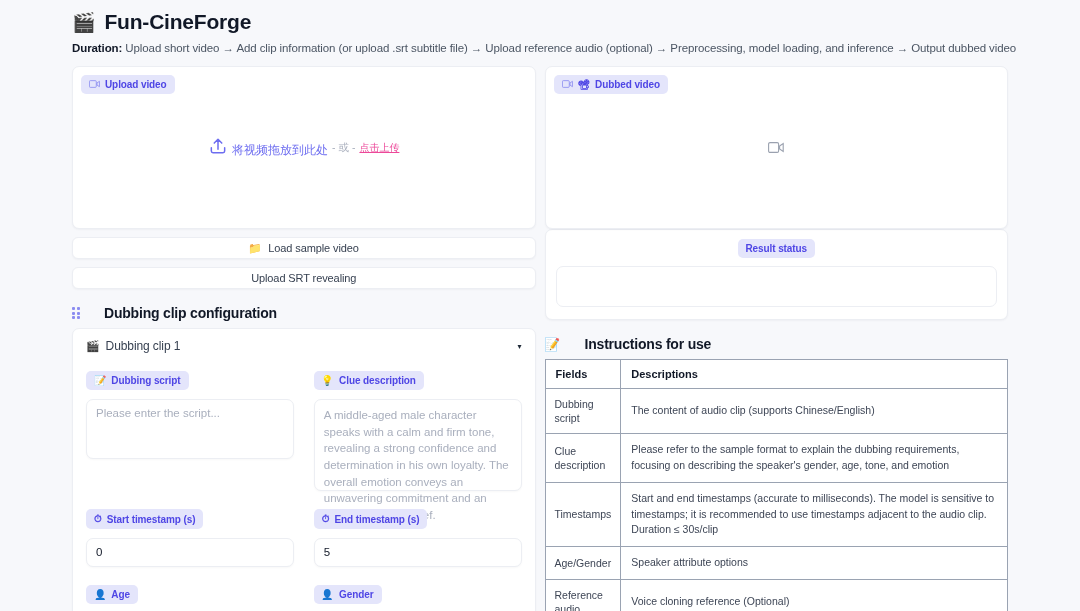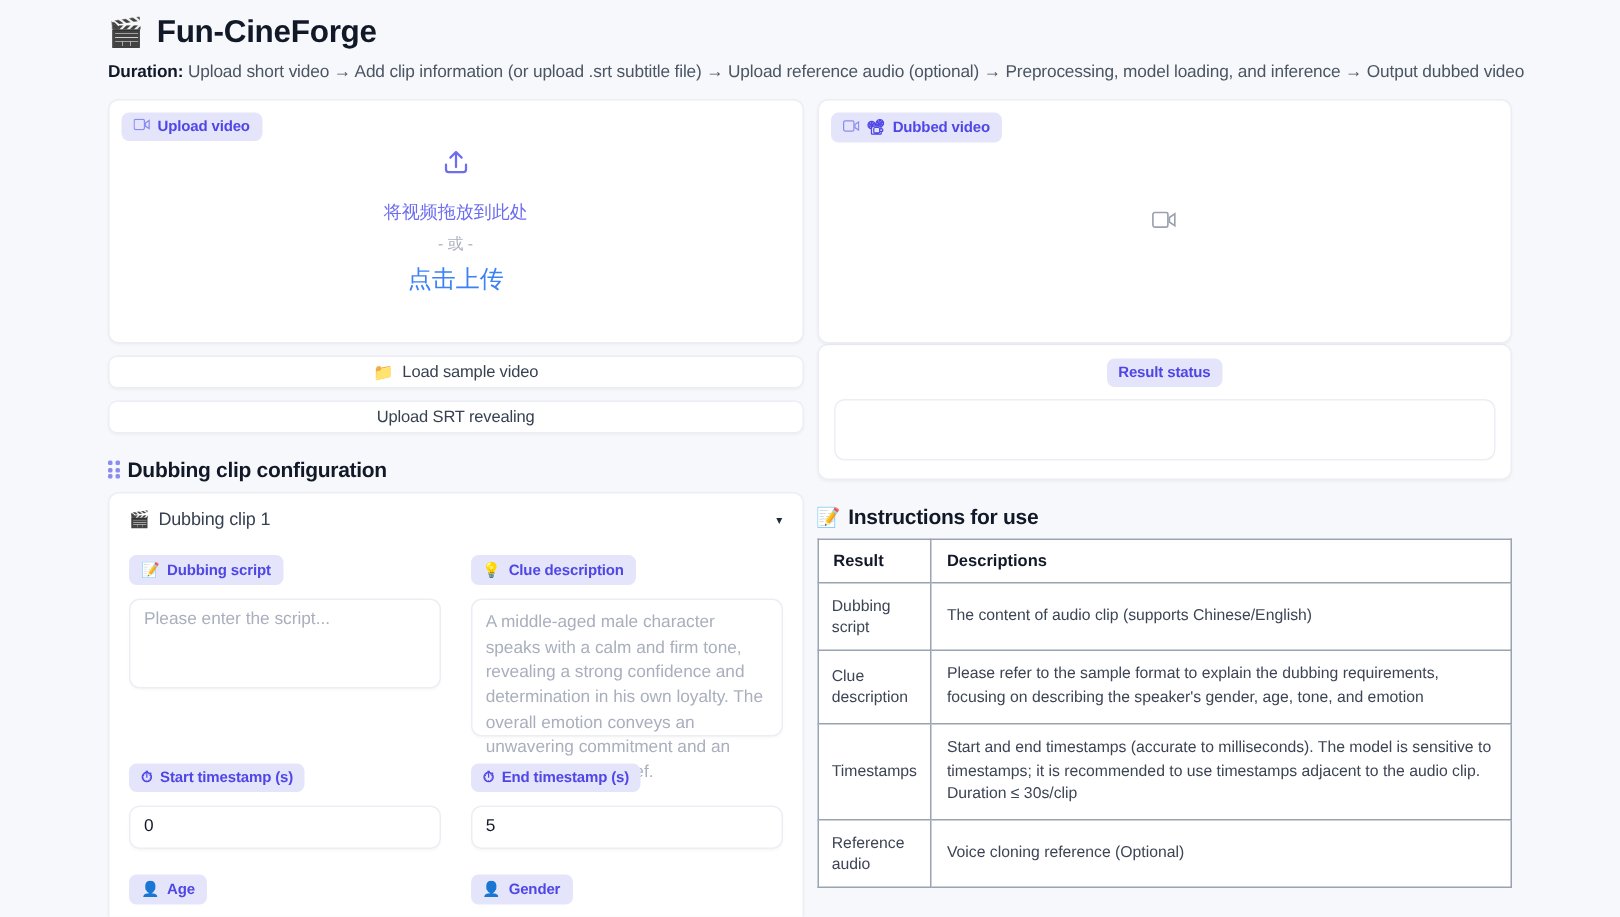--- a/index.html
+++ b/index.html
@@ -51,27 +51,27 @@
   }
   .badge .gi { color: #8b8cf0; font-size: 10px; }
 
   
   .videobox {
     height: 163px; position: relative; padding: 8px;
   }
   .videobox .badge { position: absolute; left: 8px; top: 8px; }
   .dropzone {
     position: absolute; left: 0; right: 0; top: 0; bottom: 0;
-    display: flex; flex-direction: column; align-items: center; justify-content: center;
+    display: flex; flex-direction: row; align-items: center; justify-content: center;
     gap: 4px;
   }
   .up-icon { color: #6d6df0; }
   .dz-main { font-size: 12px; color: #6d6df0; margin-top: 6px; }
   .dz-or { font-size: 10.5px; color: #a9afbd; margin: 2px 0; }
-  .dz-click { font-size: 16px; color: #3b82f6; }
+  .dz-click { font-size: 10px; color: #ec4899; text-decoration: underline; }
 
   .empty-video {
     position: absolute; left: 0; right: 0; top: 0; bottom: 0;
     display: flex; align-items: center; justify-content: center;
     color: #9aa1af;
   }
 
   
   .btn {
     display: flex; align-items: center; justify-content: center; gap: 6px;
@@ -81,21 +81,21 @@
     border-radius: 6px;
     font-size: 11px; color: #374151;
     box-shadow: 0 1px 2px rgba(16,24,40,0.04);
     margin-top: 8px;
     cursor: pointer;
     letter-spacing: -0.1px;
   }
 
   
   .section-head {
-    display: flex; align-items: center; gap: 5px;
+    display: flex; align-items: center; gap: 24px;
     font-size: 14px; font-weight: bold; color: #111827;
     margin: 16px 0 7px 0;
     letter-spacing: -0.2px;
   }
   .grid-icon {
     display: grid; grid-template-columns: 3px 3px; grid-template-rows: 3px 3px 3px;
     gap: 1.5px; width: 8px;
   }
   .grid-icon i { background: #8b8cf0; border-radius: 1px; display:block; }
 
@@ -306,36 +306,40 @@
       </div>
 
       <div class="section-head">
         <span style="font-size:13px;">📝</span>
         <span>Instructions for use</span>
       </div>
 
       <table class="instr">
         <thead>
           <tr>
-            <th>Result</th>
+            <th>Fields</th>
             <th>Descriptions</th>
           </tr>
         </thead>
         <tbody>
           <tr>
             <td class="k">Dubbing script</td>
             <td class="v">The content of audio clip (supports Chinese/English)</td>
           </tr>
           <tr>
             <td class="k">Clue description</td>
             <td class="v">Please refer to the sample format to explain the dubbing requirements, focusing on describing the speaker's gender, age, tone, and emotion</td>
           </tr>
           <tr>
             <td class="k">Timestamps</td>
             <td class="v">Start and end timestamps (accurate to milliseconds). The model is sensitive to timestamps; it is recommended to use timestamps adjacent to the audio clip. Duration ≤ 30s/clip</td>
+          </tr>
+          <tr>
+            <td class="k">Age/Gender</td>
+            <td class="v">Speaker attribute options</td>
           </tr>
           <tr>
             <td class="k">Reference audio</td>
             <td class="v">Voice cloning reference (Optional)</td>
           </tr>
         </tbody>
       </table>
 
     </div>
   </div>

